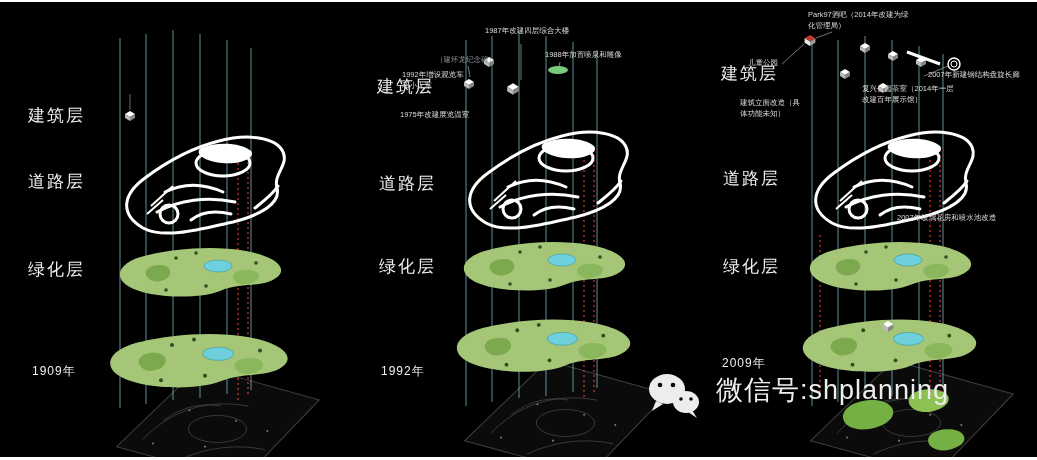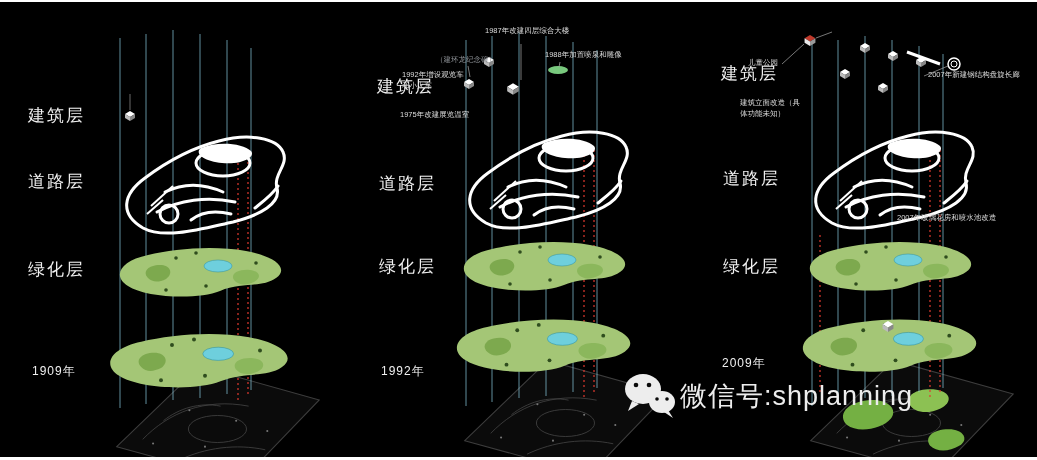--- a/index.html
+++ b/index.html
@@ -7,21 +7,21 @@
           font-family:"Liberation Sans",sans-serif;}
   .edge{position:absolute;left:0;width:100%;background:#fff;z-index:9;}
   .edge.top{top:0;height:2px;}
   .edge.bottom{bottom:0;height:3px;}
   .panel{position:absolute;top:0;height:460px;width:345px;}
   .art{position:absolute;left:0;top:0;width:345px;height:460px;}
   .layer-label{position:absolute;font-size:17px;letter-spacing:2px;color:#f0f0f0;z-index:4;}
   .year{position:absolute;font-size:12px;letter-spacing:1px;color:#f0f0f0;z-index:4;}
   .ann{position:absolute;font-size:7.5px;line-height:1.4;color:#dcdcdc;z-index:4;}
   .ann.gray{color:#8f9398;}
-  .watermark{position:absolute;left:624px;top:372px;display:flex;align-items:center;gap:4px;z-index:8;}
+  .watermark{position:absolute;left:648px;top:372px;display:flex;align-items:flex-start;gap:16px;z-index:8;}
   .wm-text{font-size:27px;color:#ededed;letter-spacing:1px;}
   .wc-logo{width:52px;height:48px;}
 </style>
 </head>
 <body>
 
 <div class="canvas">
   <div class="edge top"></div>
   <div class="edge bottom"></div>
 
@@ -207,23 +207,25 @@
       <g stroke="#aaa" stroke-width="0.7">
         <line x1="140" y1="32" x2="124" y2="38"></line>
         <line x1="90" y1="64" x2="112" y2="44"></line>
         <line x1="232" y1="76" x2="256" y2="66"></line>
       </g>
     </svg>
     <div class="layer-label" style="left:29px;top:62px">建筑层</div>
     <div class="layer-label" style="left:31px;top:167px">道路层</div>
     <div class="layer-label" style="left:31px;top:255px">绿化层</div>
     <div class="year" style="left:30px;top:355px">2009年</div>
+    <div class="ann" style="left:116px;top:10px;width:106px">Park97酒吧（2014年改建为绿化管理局）</div>
     <div class="ann" style="left:56px;top:58px;width:40px">儿童公园</div>
     <div class="ann" style="left:236px;top:70px;width:100px">2007年新建钢结构盘旋长廊</div>
     <div class="ann" style="left:48px;top:98px;width:66px">建筑立面改造（具体功能未知）</div>
+    <div class="ann" style="left:170px;top:84px;width:96px">复兴公园茶室（2014年一层改建百年展示馆）</div>
     <div class="ann" style="left:205px;top:213px;width:134px">2007年玻璃花房和喷水池改造</div>
   </section>
 
   <div class="watermark">
     <svg class="wc-logo" viewBox="0 0 52 48">
       <use href="#wechat-logo" x="0" y="0" width="52" height="48"></use>
     </svg>
     <span class="wm-text">微信号:shplanning</span>
   </div>
 </div>

